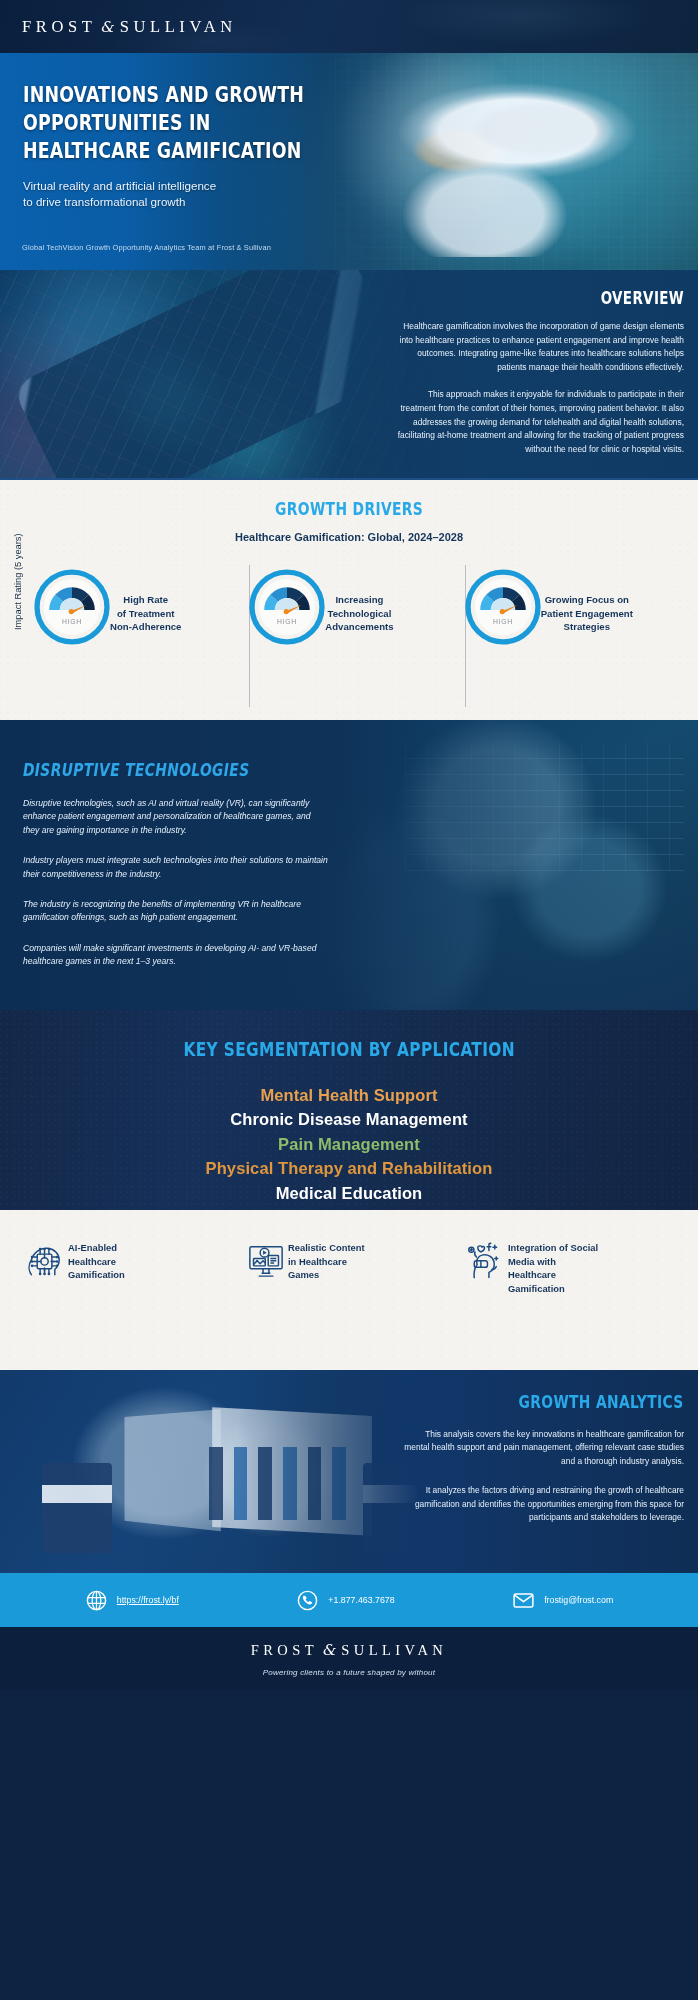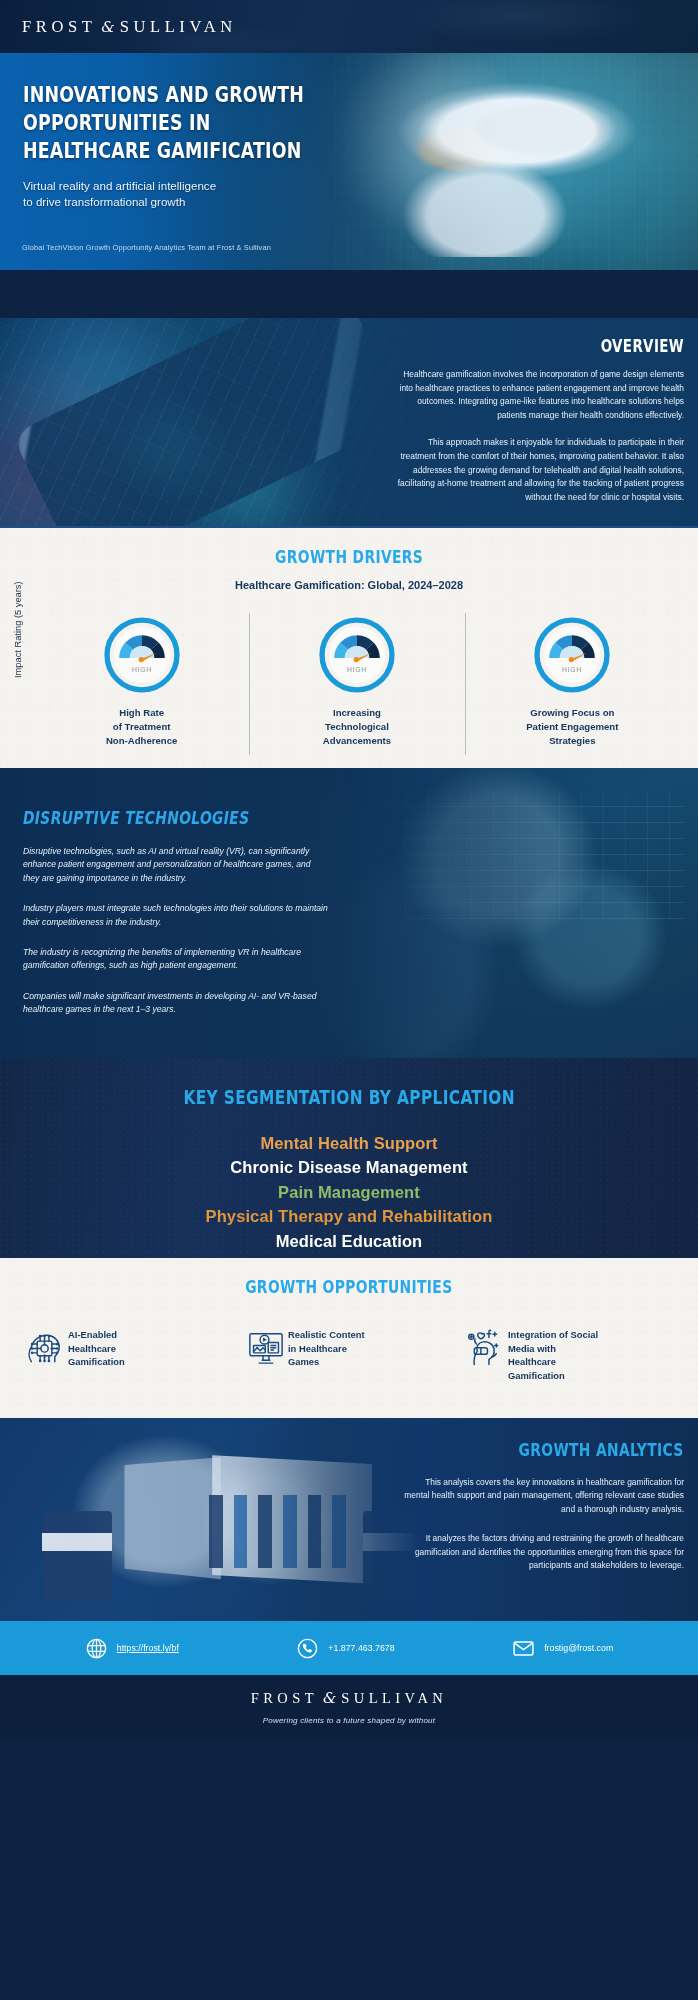--- a/index.html
+++ b/index.html
@@ -77,21 +77,20 @@
     text-shadow:0 1px 2px rgba(0,0,0,.4);
   }
   .hero-team{
     position:absolute; left:22px; bottom:18px; color:#c7dcf0; font-size:7.4px; letter-spacing:.15px;
   }
 
   
   .overview{
     height:208px; position:relative; overflow:hidden;
     background:linear-gradient(120deg,#0f3a63 0%,#10406c 35%,#123a60 65%,#0f3257 100%);
-    margin-top:48px;
   }
   .ov-photo{
     position:absolute; left:0; top:0; width:58%; height:100%;
     background:
       radial-gradient(circle at 42% 62%, rgba(60,230,240,.45) 0 5%, transparent 22%),
       radial-gradient(circle at 24% 30%, rgba(90,200,255,.22) 0 7%, transparent 34%),
       radial-gradient(circle at 62% 80%, rgba(70,220,230,.20) 0 6%, transparent 30%),
       radial-gradient(circle at 10% 78%, rgba(230,80,140,.16) 0 6%, transparent 32%),
       linear-gradient(130deg,#0d3b66 0%,#10486f 40%,#123d62 100%);
   }
@@ -137,21 +136,21 @@
   .sec-title-blue span{ display:inline-block; transform:scaleX(.88); }
   .drivers-sub{
     text-align:center; margin-top:12px; color:#16355c; font-size:11px; font-weight:bold;
   }
   .axis-label{
     position:absolute; left:13px; top:150px;
     transform:rotate(-90deg); transform-origin:left top;
     color:#1b2f4a; font-size:9.3px; white-space:nowrap;
   }
   .gauge-row{ display:flex; margin-top:26px; padding:0 18px 0 34px; }
-  .gauge-cell{ flex:1; display:flex; flex-direction:column; align-items:center; position:relative; }
+  .gauge-cell{ flex:1; display:flex; flex-direction:row; align-items:center; position:relative; }
   .gauge-cell + .gauge-cell:before{
     content:""; position:absolute; left:0; top:-4px; width:1px; height:142px; background:#b9bec4;
   }
   .gauge-wrap{ width:76px; height:76px; position:relative; }
   .gauge-label{
     margin-top:13px; text-align:center; color:#16355c; font-size:9.6px; font-weight:bold; line-height:1.45;
   }
 
   
   .disruptive{
@@ -439,23 +438,20 @@
     <div class="seg-list">
       <div class="seg-item" style="color:#e8a04e">Mental Health Support</div>
       <div class="seg-item" style="color:#ffffff">Chronic Disease Management</div>
       <div class="seg-item" style="color:#8fbc6a">Pain Management</div>
       <div class="seg-item" style="color:#e0963c">Physical Therapy and Rehabilitation</div>
       <div class="seg-item" style="color:#ffffff">Medical Education</div>
     </div>
   </div>
 
   <div class="opps">
-    <div class="sec-title-blue">
-      <span>GROWTH OPPORTUNITIES</span>
-    </div>
     <div class="opps-row">
 
       <div class="opp-cell">
         <svg class="opp-ico" viewBox="0 0 60 60">
           <g fill="none" stroke="#1b4b80" stroke-width="2" stroke-linecap="round">
             <path d="M10 50 C6 44 6 36 10 30 C13 20 22 13 32 14 C42 15 48 22 48 30 C48 36 45 40 42 43 L42 50"></path>
             <rect x="18" y="22" width="20" height="20" rx="2"></rect>
             <circle cx="28" cy="32" r="5"></circle>
             <path d="M28 27 L28 23 M28 41 L28 45 M23 32 L19 32 M37 32 L41 32"></path>
             <path d="M22 22 L22 17 M28 22 L28 17 M34 22 L34 17 M22 42 L22 47 M28 42 L28 47 M34 42 L34 47"></path>

